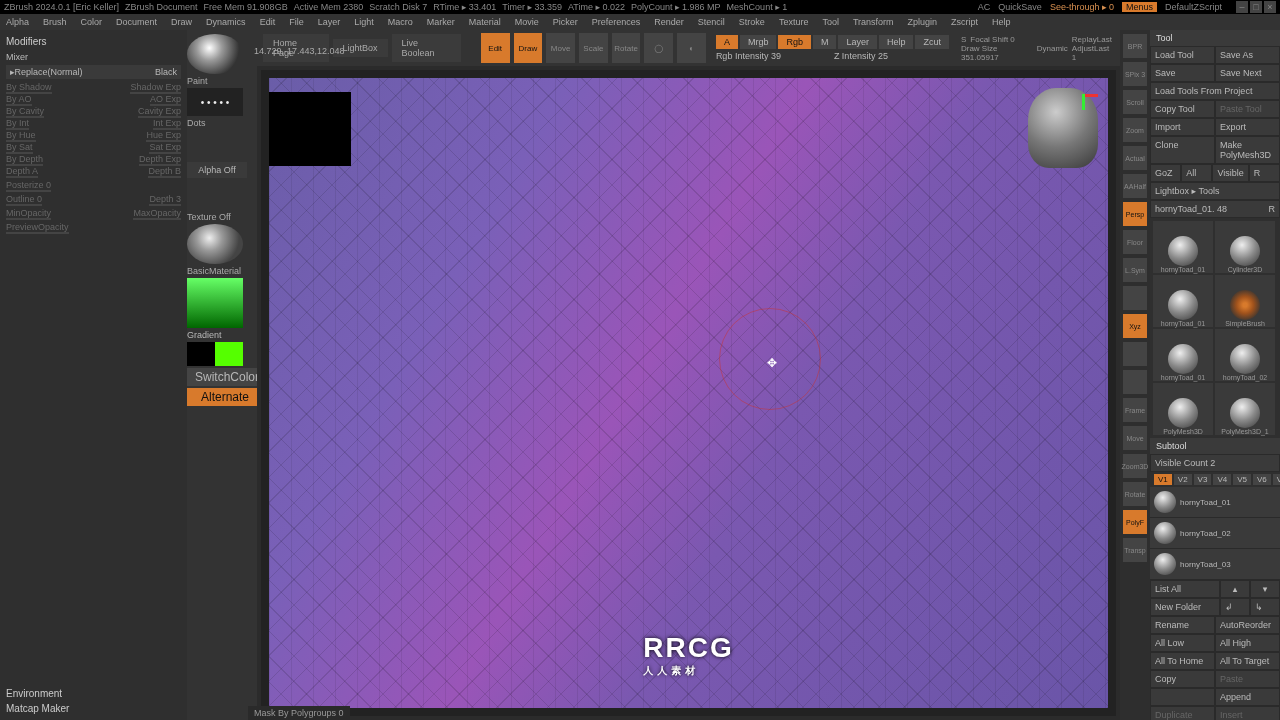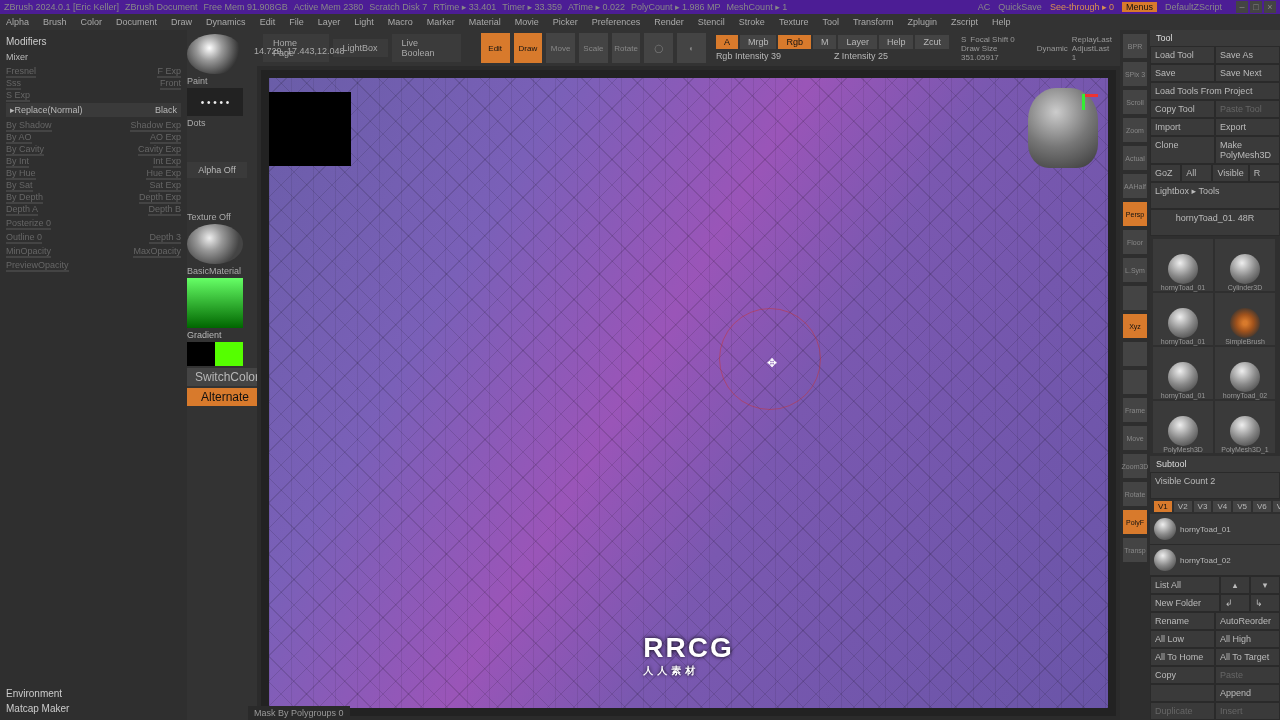--- a/index.html
+++ b/index.html
@@ -1,16 +1,16 @@
 <!DOCTYPE html>
 <html><head>
 <meta charset="utf-8">
 <style>
 html,body{margin:0;padding:0;width:1280px;height:720px;background:#1a1a1a;color:#b8b8b8;font-family:Arial,Helvetica,sans-serif;font-size:10px;overflow:hidden}
-.title-bar{height:14px;background:#4c1d95;display:flex;align-items:center;padding:0 4px;font-size:9px;color:#888;gap:6px}
+.title-bar{height:14px;background:#000000;display:flex;align-items:center;padding:0 4px;font-size:9px;color:#888;gap:6px}
 .title-bar .seg{white-space:nowrap}
 .title-bar .right{margin-left:auto;display:flex;gap:8px;align-items:center}
 .orange{color:#d89050}
 .orange-bg{background:#d87a2c!important;color:#111!important}
 .menu-bar{height:16px;background:#333;display:flex;align-items:center;padding:0 6px;font-size:9px;color:#aaa;gap:14px}
 .menu-bar span{cursor:default}
 .main{display:flex;height:690px}
 .left-panel{width:175px;background:#2f2f2f;padding:4px 6px;display:flex;flex-direction:column;gap:2px}
 .panel-title{color:#ccc;font-size:10px;padding:2px 0}
 .sub-title{color:#bbb;font-size:9px;padding:1px 0}
@@ -130,34 +130,20 @@
     <span>Zplugin</span>
     <span>Zscript</span>
     <span>Help</span>
   </div>
 
 <div class="main">
 
   <div class="left-panel">
     <div class="panel-title">Modifiers</div>
     <div class="sub-title">Mixer</div>
-    <div id="left-rows1">
-        <div class="slider-row">
-          <span>Fresnel</span>
-          <span>F Exp</span>
-        </div>
-        <div class="slider-row">
-          <span>Sss</span>
-          <span>Front</span>
-        </div>
-        <div class="slider-row">
-          <span>S Exp</span>
-          <span></span>
-        </div>
-      </div>
     <div class="replace-row">
       <span>▸Replace(Normal)</span>
       <span>Black</span>
     </div>
     <div id="left-rows2">
         <div class="slider-row">
           <span>By Shadow</span>
           <span>Shadow Exp</span>
         </div>
         <div class="slider-row">
@@ -341,21 +327,21 @@
         <div class="rp-btn">Clone</div>
         <div class="rp-btn">Make PolyMesh3D</div>
       </div>
     <div class="rp-row">
         <div class="rp-btn">GoZ</div>
         <div class="rp-btn">All</div>
         <div class="rp-btn">Visible</div>
         <div class="rp-btn">R</div>
       </div>
     <div class="rp-btn">Lightbox ▸ Tools</div>
-    <div class="rp-btn" style="display:flex;justify-content:center">
+    <div class="rp-btn" style="display:flex;justify-content:space-between">
         <span>hornyToad_01. 48</span>
         <span>R</span>
       </div>
     <div class="tool-grid" id="tool-grid">
         <div class="tg-item">
           <div class="th"></div>
           <div>hornyToad_01</div>
         </div>
         <div class="tg-item">
           <div class="th"></div>
@@ -400,20 +386,24 @@
       </div>
     <div class="subtool-list" id="subtool-list">
         <div class="st-row">
           <div class="th"></div>
           <span>hornyToad_01</span>
         </div>
         <div class="st-row">
           <div class="th"></div>
           <span>hornyToad_02</span>
         </div>
+        <div class="st-row">
+          <div class="th"></div>
+          <span>hornyToad_03</span>
+        </div>
       </div>
     <div class="rp-row">
         <div class="rp-btn">List All</div>
         <div class="rp-btn" style="flex:0 0 20px;text-align:center">▴</div>
         <div class="rp-btn" style="flex:0 0 20px;text-align:center">▾</div>
       </div>
     <div class="rp-row">
         <div class="rp-btn">New Folder</div>
         <div class="rp-btn" style="flex:0 0 20px">↲</div>
         <div class="rp-btn" style="flex:0 0 20px">↳</div>

